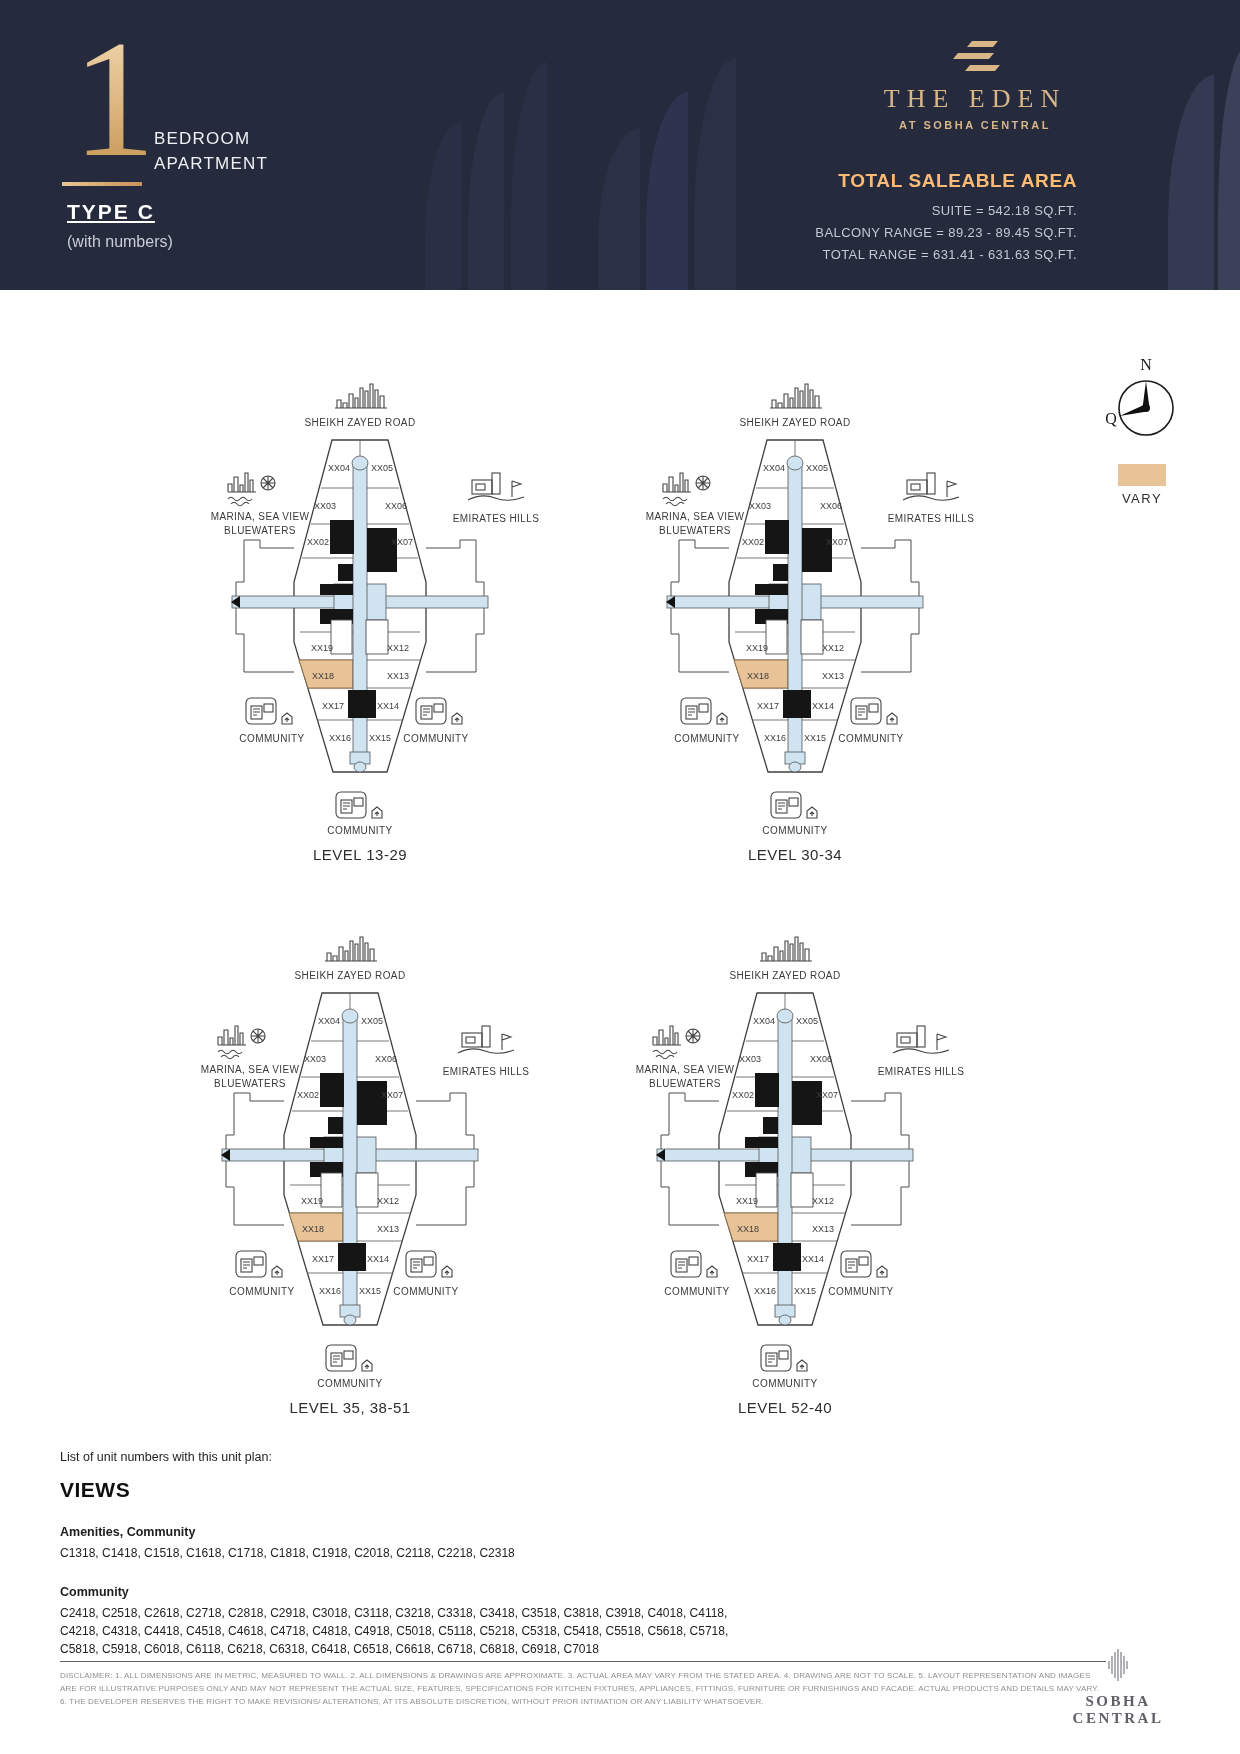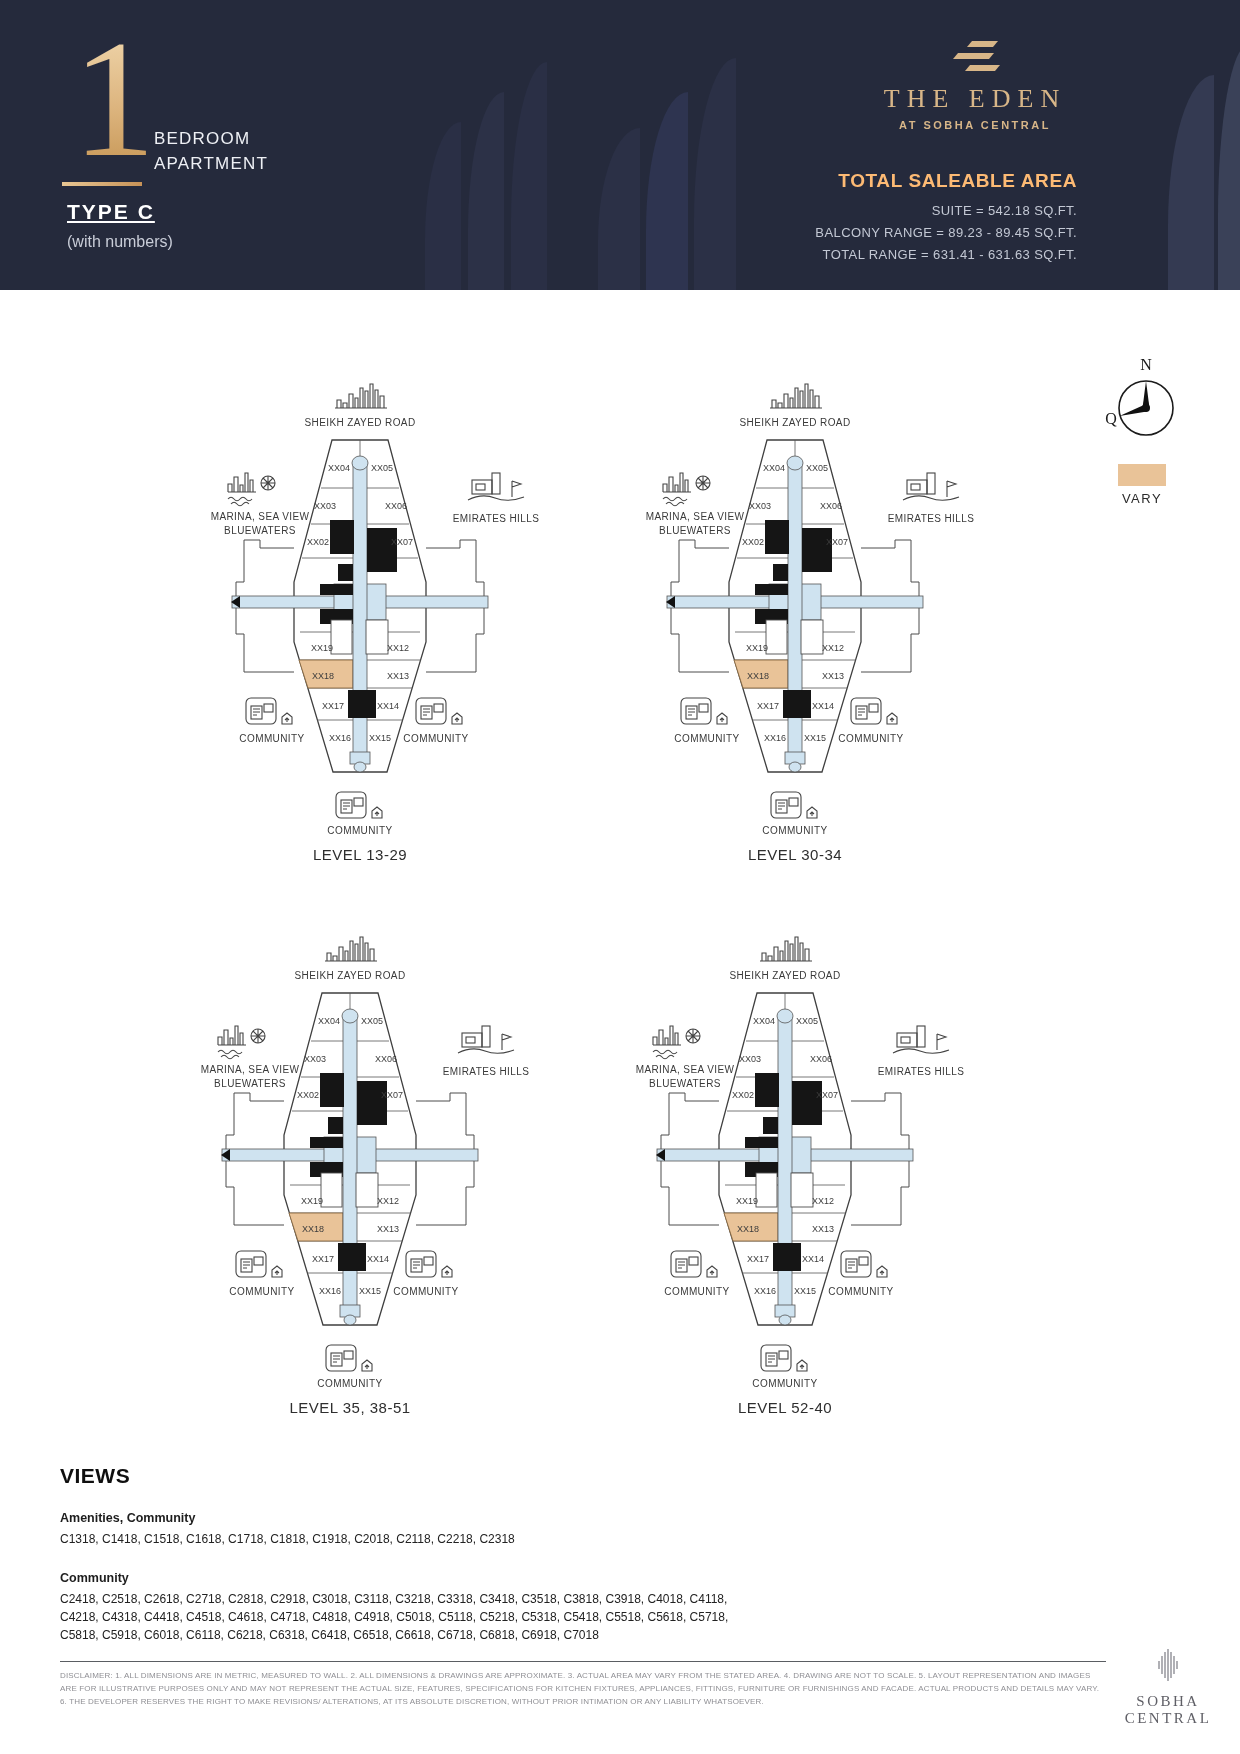--- a/index.html
+++ b/index.html
@@ -43,21 +43,21 @@
   .units { position:absolute; left:60px; top:1450px; width:690px; color:#1d1d1d; }
   .units-intro { font-size:12.5px; font-weight:500; }
   .views-title { margin-top:14px; font-size:21px; font-weight:bold; letter-spacing:0.5px; color:#0f0f0f; }
   .group-head { margin-top:23px; font-size:12.5px; font-weight:bold; }
   .group-list { margin-top:5px; font-size:12px; line-height:1.5; color:#222; }
 
   
   .foot-rule { position:absolute; left:60px; top:1661px; width:1046px; height:1px; background:#5a5d62; }
   .disclaimer { position:absolute; left:60px; top:1670px; width:1046px; font-size:8px; line-height:1.62;
                 color:#8f8f94; letter-spacing:0.15px; }
-  .sobha-logo { position:absolute; left:1098px; top:1645px; width:140px; text-align:center; }
+  .sobha-logo { position:absolute; left:1048px; top:1645px; width:140px; text-align:center;font-weight:bold; }
   .sobha-text { margin-top:4px; font-family:"Liberation Serif", serif; font-size:15px; letter-spacing:2.5px; color:#5f5f66; }
 </style>
 </head>
 <body>
 
 <div class="page">
 
   <header class="hdr" style="background: rgb(37, 42, 60);">
     <div class="fin" style="left:425px;width:36px;height:168px;background:#2a2f45;"></div>
     <div class="fin" style="left:468px;width:36px;height:198px;background:#2c3147;"></div>
@@ -571,20 +571,21 @@
         <text class="unit-lbl" x="110" y="305">XX16</text>
         <text class="unit-lbl" x="150" y="305">XX15</text>
       </g>
     </g>
   </svg>
 </div>
     <div class="level-label">LEVEL 52-40</div>
   </div>
 
   <section class="units">
+    <div class="units-intro">List of unit numbers with this unit plan:</div>
     <div class="views-title">VIEWS</div>
     <div class="group-head">Amenities, Community</div>
     <div class="group-list">C1318, C1418, C1518, C1618, C1718, C1818, C1918, C2018, C2118, C2218, C2318</div>
     <div class="group-head">Community</div>
     <div class="group-list">C2418, C2518, C2618, C2718, C2818, C2918, C3018, C3118, C3218, C3318, C3418, C3518, C3818, C3918, C4018, C4118, C4218, C4318, C4418, C4518, C4618, C4718, C4818, C4918, C5018, C5118, C5218, C5318, C5418, C5518, C5618, C5718, C5818, C5918, C6018, C6118, C6218, C6318, C6418, C6518, C6618, C6718, C6818, C6918, C7018</div>
   </section>
 
   <div class="foot-rule"></div>
   <div class="disclaimer">DISCLAIMER: 1. ALL DIMENSIONS ARE IN METRIC, MEASURED TO WALL. 2. ALL DIMENSIONS &amp; DRAWINGS ARE APPROXIMATE.  3. ACTUAL AREA MAY VARY FROM THE STATED AREA. 4. DRAWING ARE NOT TO SCALE. 5. LAYOUT REPRESENTATION AND IMAGES ARE FOR ILLUSTRATIVE PURPOSES ONLY AND MAY NOT REPRESENT THE ACTUAL SIZE, FEATURES, SPECIFICATIONS FOR KITCHEN FIXTURES, APPLIANCES, FITTINGS, FURNITURE OR FURNISHINGS AND FACADE. ACTUAL PRODUCTS AND DETAILS MAY VARY. 6. THE DEVELOPER RESERVES THE RIGHT TO MAKE REVISIONS/ ALTERATIONS, AT ITS ABSOLUTE DISCRETION, WITHOUT PRIOR INTIMATION OR ANY LIABILITY WHATSOEVER.</div>
   <div class="sobha-logo">

